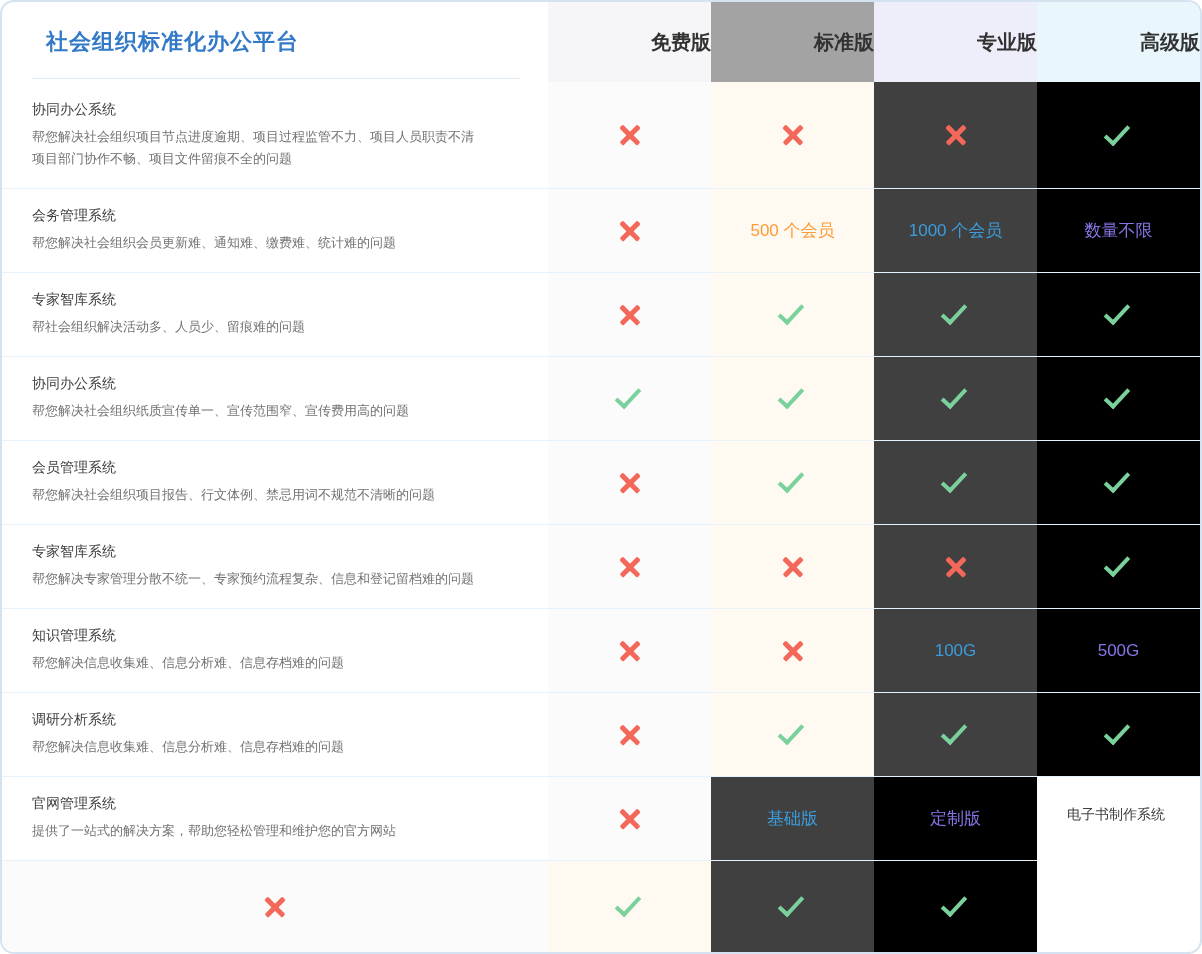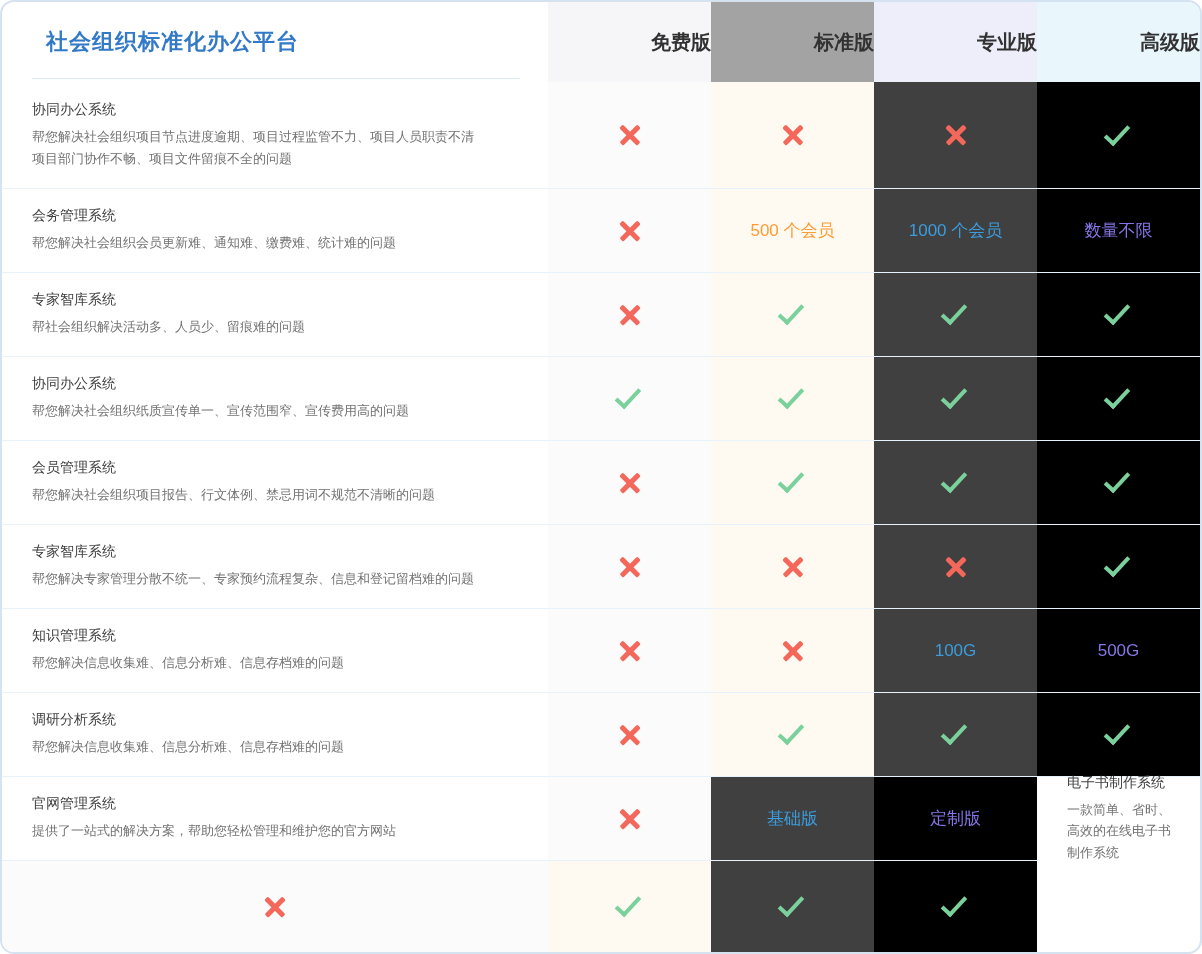--- a/index.html
+++ b/index.html
@@ -218,21 +218,20 @@
       </div>
     <div class="cell vc col-adv bt">
         <span class="tv tv-blue">基础版</span>
       </div>
     <div class="cell vc col-pro bt">
         <span class="tv tv-purple">定制版</span>
       </div>
 
     <div class="cell fc bt">
       <div class="feature-name">电子书制作系统</div>
-      <div class="feature-desc">一款简单、省时、高效的在线电子书制作系统</div>
     </div>
     <div class="cell vc col-free bt">
         <span class="ic-cross"></span>
       </div>
     <div class="cell vc col-std bt">
         <span class="ic-check"></span>
       </div>
     <div class="cell vc col-adv bt">
         <span class="ic-check"></span>
       </div>

